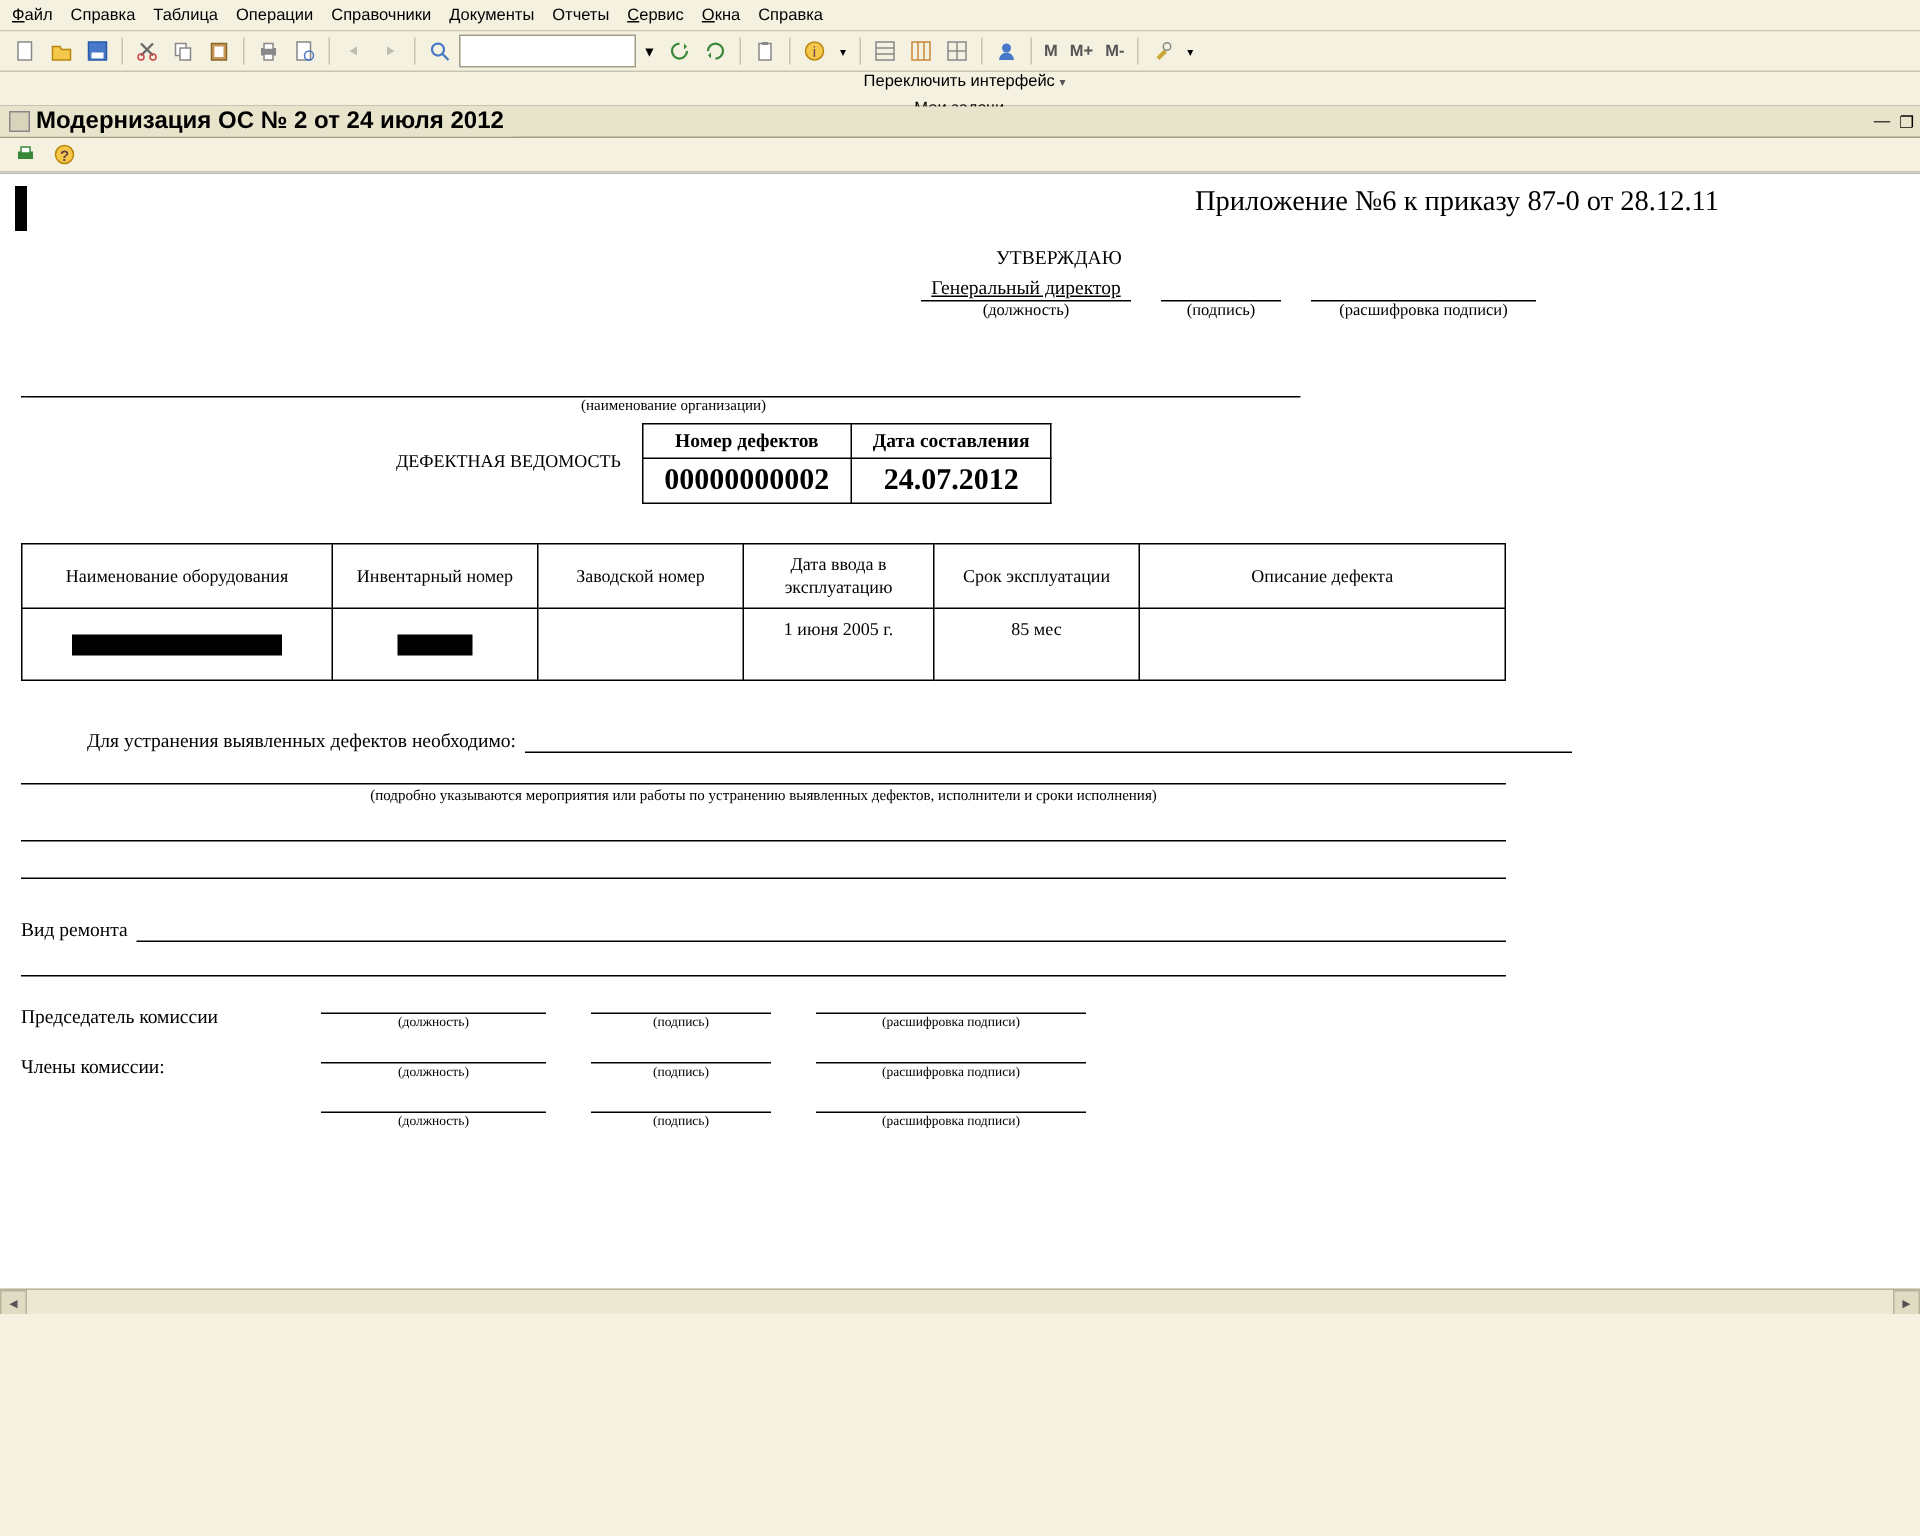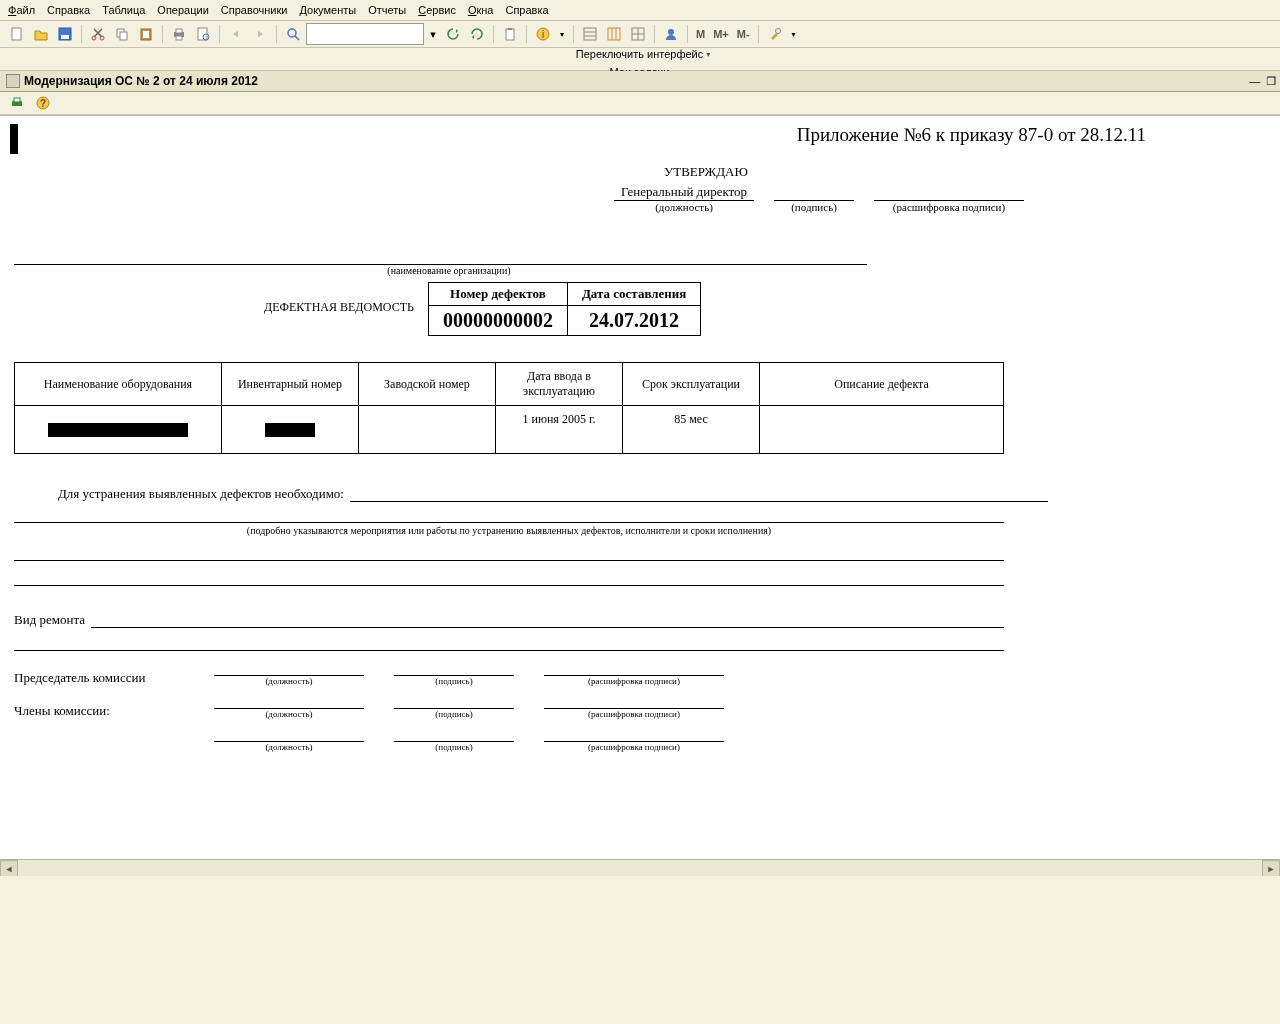--- a/index.html
+++ b/index.html
@@ -7,33 +7,33 @@
   .menu-bar span { cursor: default; }
   .menu-bar .ul { text-decoration: underline; }
   .toolbar { height: 26px; background: #f5f1e0; display: flex; align-items: center; padding-left: 6px; gap: 2px; border-bottom: 1px solid #c8c4b0; }
   .tb-btn { width: 20px; height: 20px; display:flex; align-items:center; justify-content:center; border:1px solid transparent; border-radius:2px; }
   .tb-sep { width:1px; height:18px; background:#c8c4b0; margin:0 3px; }
   .tb-input { width:112px; height:18px; border:1px solid #a09c84; background:white; }
   .sub-bar { height:22px; background:#f5f1e0; display:flex; align-items:center; padding-left:6px; gap:6px; border-bottom:1px solid #c8c4b0; font-size:11px;flex-direction:column;}
   .sub-bar .dd { display:flex; align-items:center; gap:3px; }
   .sub-bar .dd::after { content:'▾'; font-size:8px; color:#555; }
   .tab-bar { height:20px; background:#e8e4cc; border-bottom:1px solid #a09c84; display:flex; align-items:center; position:relative; }
-  .tab-doc { display:flex; align-items:center; height:100%; padding:0 6px; background:#e8e4cc; font-weight:bold; font-size:12px; }
+  .tab-doc { display:flex; align-items:center; height:100%; padding:0 6px; background:#e8e4cc; font-weight:bold; font-size:16px; }
   .tab-doc-icon { width:12px; height:12px; background:#d8d4bc; border:1px solid #888; margin-right:4px;}
   .tab-ctrl { position:absolute; right:4px; display:flex; gap:6px; font-family:Arial; }
   .tab-ctrl span { cursor:default; }
   .tool2 { height:22px; background:#f5f1e0; border-bottom:1px solid #c8c4b0; display:flex; align-items:center; padding-left:6px; gap:4px;}
   .doc-area { background:white; margin:0; border-top:1px solid #bbb; height: 760px; overflow:hidden; position:relative;}
   .doc-page { font-family: "Times New Roman", serif; font-size:13px; padding:8px 14px 8px 14px;}
   .attach-note { text-align:right; font-size:19px; margin-bottom:18px; padding-right:120px;}
   .approve-block { margin-left:600px; }
   .approve-title { font-size:13px; margin-left:50px; margin-bottom:4px;}
   .sig-line-row { display:flex; gap:20px; align-items:flex-end; }
   .sig-cell { text-align:center; }
-  .sig-cell .line { border-bottom:1px solid #000; height:16px; }
+  .sig-cell .line { border-bottom:1px solid #000; height:16px;text-decoration:underline; }
   .sig-cell .lab { font-size:11px; }
   .org-row { margin-top:40px; display:flex; }
   .org-line { flex:1; border-bottom:1px solid #000; max-width:850px;}
   .org-cap { text-align:center; font-size:10px; margin-top:0; }
   .title-row { display:flex; align-items:flex-start; margin-top:6px; gap:14px; }
   .doc-title { font-size:12px; font-family:"Times New Roman",serif; padding-top:18px; padding-left:250px;}
   .numdate-table { border-collapse:collapse; }
   .numdate-table th, .numdate-table td { border:1.5px solid #000; padding:3px 14px; text-align:center; font-family:"Times New Roman",serif;}
   .numdate-table td { font-weight:bold; font-size:20px; }
   .equip-table { border-collapse:collapse; width:990px; margin-top:26px;padding-left:44px;}

